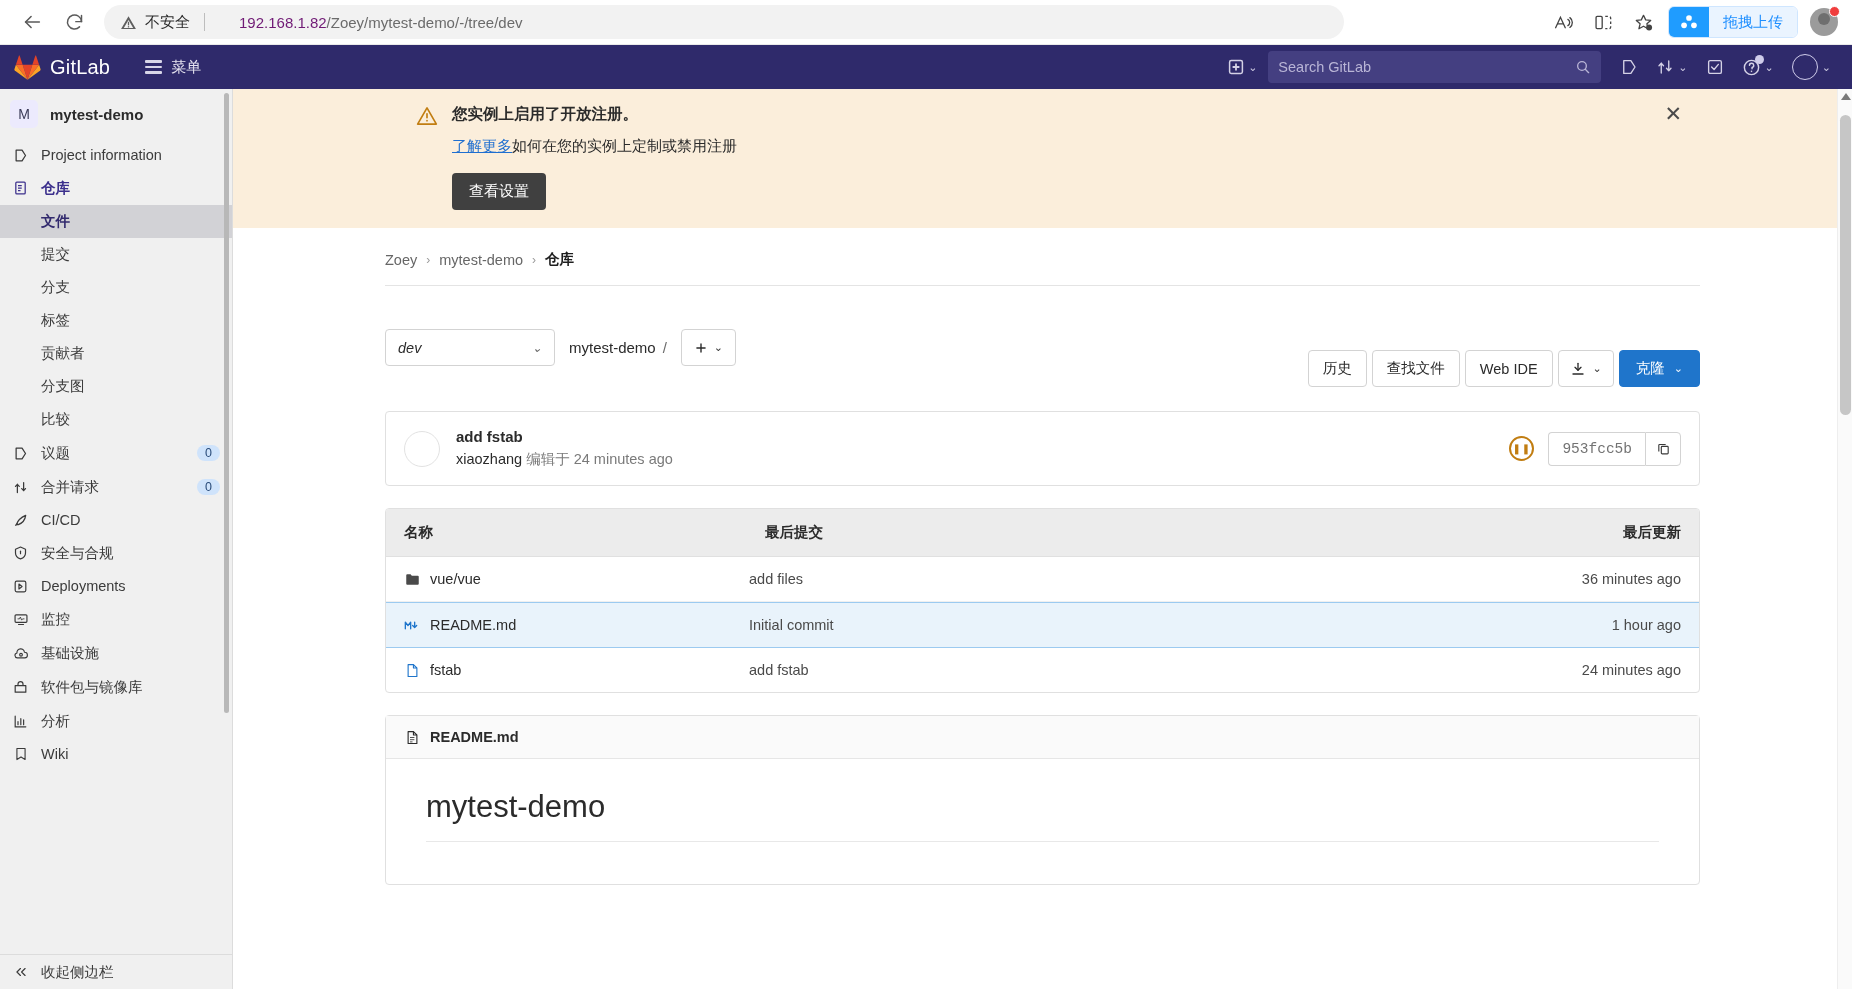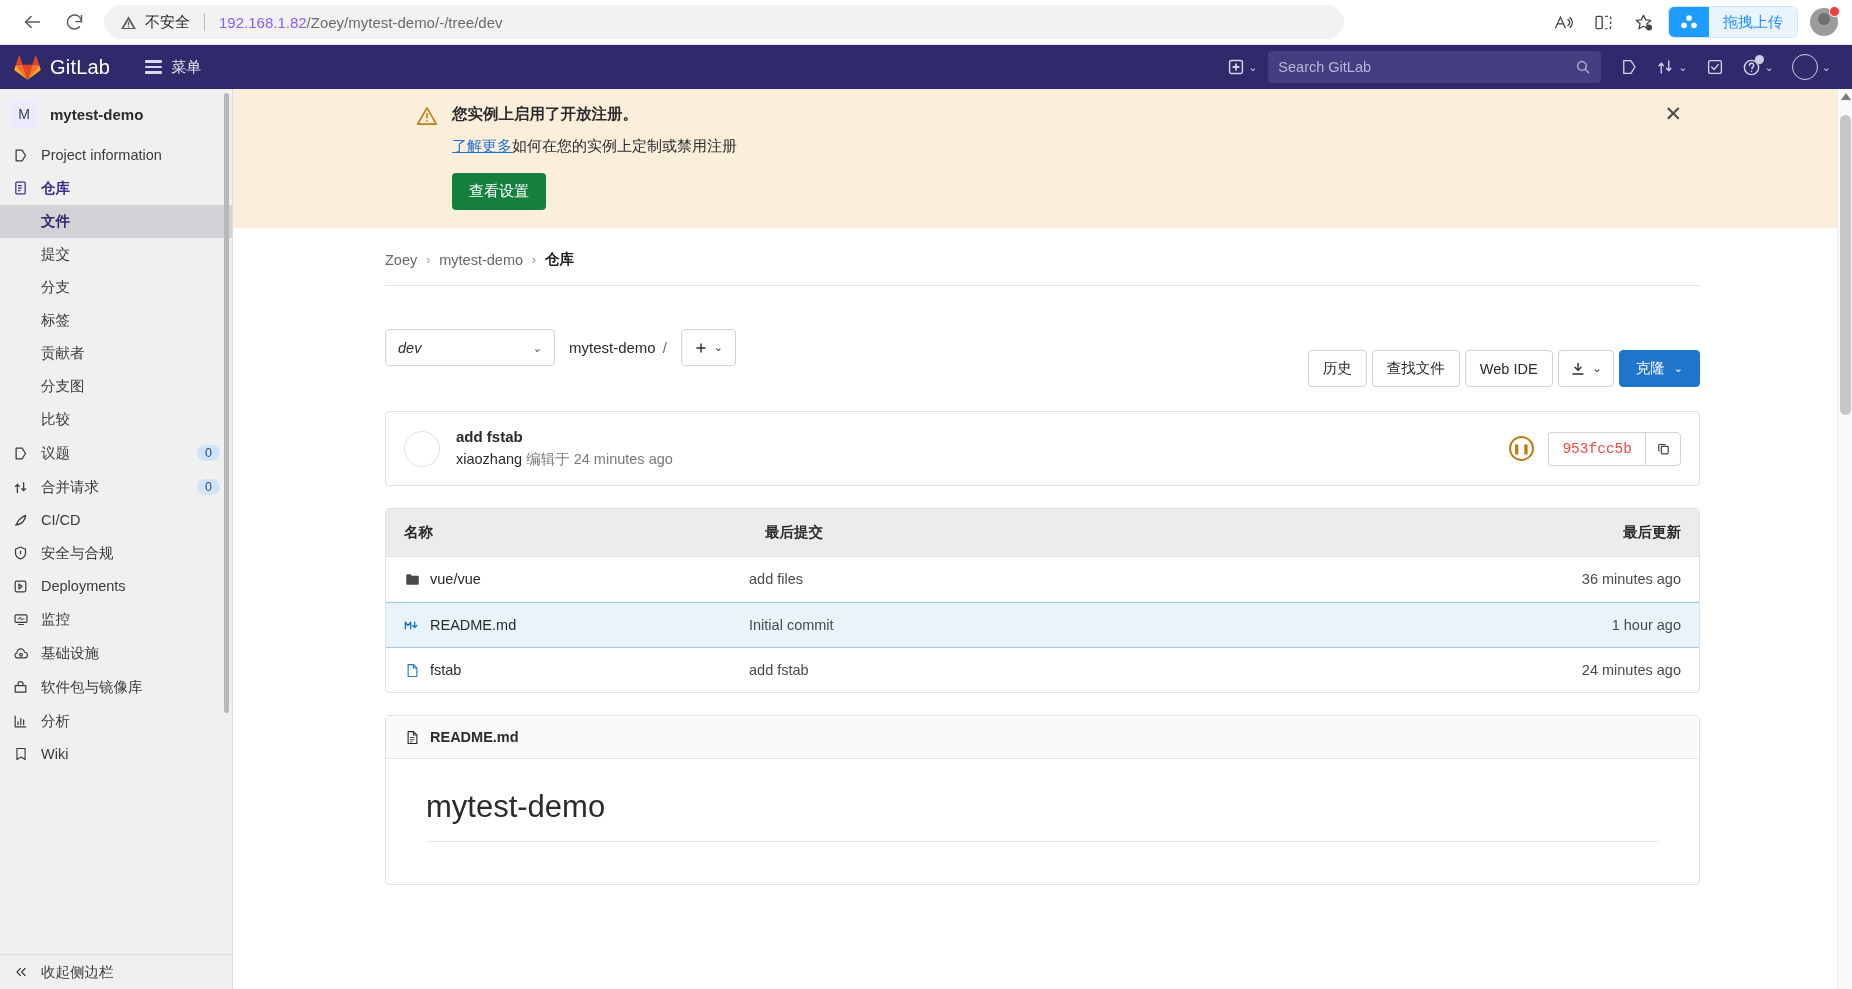--- a/index.html
+++ b/index.html
@@ -22,21 +22,21 @@
   .nav-btn svg { display:block; }
   .urlbar {
     flex: 1; height: 34px; background: #f2f2f2; border-radius: 17px;
     display: flex; align-items: center; padding: 0 16px; gap: 8px;
     margin-left: 6px; max-width: 1240px;
   }
   .warn-ico { width:17px; height:17px; flex:none; }
   .insecure-text { font-size: 15px; color: #2b2b2b; white-space: nowrap; }
   .url-divider { width:1px; height:18px; background:#bdbdbd; margin:0 6px; }
   .url-text { font-size: 15px; color: #6b6b6b; white-space: nowrap; overflow: hidden; }
-  .url-host { color: #8b5cf6; }
+  .url-host { color: #701a75; margin-left: 20px; }
   .browser-right { display: flex; align-items: center; gap: 2px; margin-left: auto; }
   .bico {
     width: 38px; height: 34px; display:flex; align-items:center;
     justify-content:center; color:#444; border-radius:4px; flex:none;
   }
   .ext-pill {
     display:flex; align-items:center; height:32px; border-radius:6px;
     overflow:hidden; margin-left:4px; border:1px solid #cfe6ff;
   }
   .ext-icon-box {
@@ -141,21 +141,21 @@
     background:#fbeedb; padding: 15px 0 18px 0; position:relative;
     display:flex;
   }
   .alert-inner { margin-left: 183px; }
   .alert-row { display:flex; gap:14px; align-items:flex-start; }
   .alert-tri { width:22px; height:22px; flex:none; margin-top:1px; }
   .alert-title { font-size:15.5px; font-weight:bold; color:#2b2b2b; }
   .alert-sub { font-size:15px; color:#2b2b2b; margin-top:12px; }
   .alert-sub a { color:#1f6fd0; text-decoration:underline; }
   .alert-btn {
-    margin-top:17px; background:#15803d; color:#fff; border:none;
+    margin-top:17px; background:#404040; color:#fff; border:none;
     font-size:15px; padding:9px 17px; border-radius:4px; cursor:pointer;
     font-family: inherit;
   }
   .alert-x {
     position:absolute; right:170px; top:14px; font-size:21px;
     color:#4a4a4a; line-height:1; cursor:pointer;
   }
 
   .content { padding: 0 152px 16px 152px; }
   .breadcrumb {
@@ -206,21 +206,21 @@
   .commit-meta .muted { color:#7a7a7a; }
   .commit-right { margin-left:auto; display:flex; align-items:center; gap:14px; }
   .pipeline-ico {
     width:25px; height:25px; border-radius:50%; border:2px solid #c17d11;
     color:#c17d11; display:flex; align-items:center; justify-content:center;
     font-size:10px; letter-spacing:1px;
   }
   .sha-group { display:flex; height:34px; }
   .sha {
     border:1px solid #d3d3d3; border-right:none; border-radius:4px 0 0 4px;
-    font-family:"Liberation Mono", monospace; font-size:14.5px; color:#ef4444;
+    font-family:"Liberation Mono", monospace; font-size:14.5px; color:#737373;
     padding:0 13px; display:flex; align-items:center; background:#fff;
   }
   .sha-copy {
     border:1px solid #d3d3d3; border-radius:0 4px 4px 0; width:36px;
     display:flex; align-items:center; justify-content:center; background:#fff;
     cursor:pointer;
   }
 
   .file-table {
     margin-top:22px; border:1px solid #e0e0e0; border-radius:4px; overflow:hidden;

